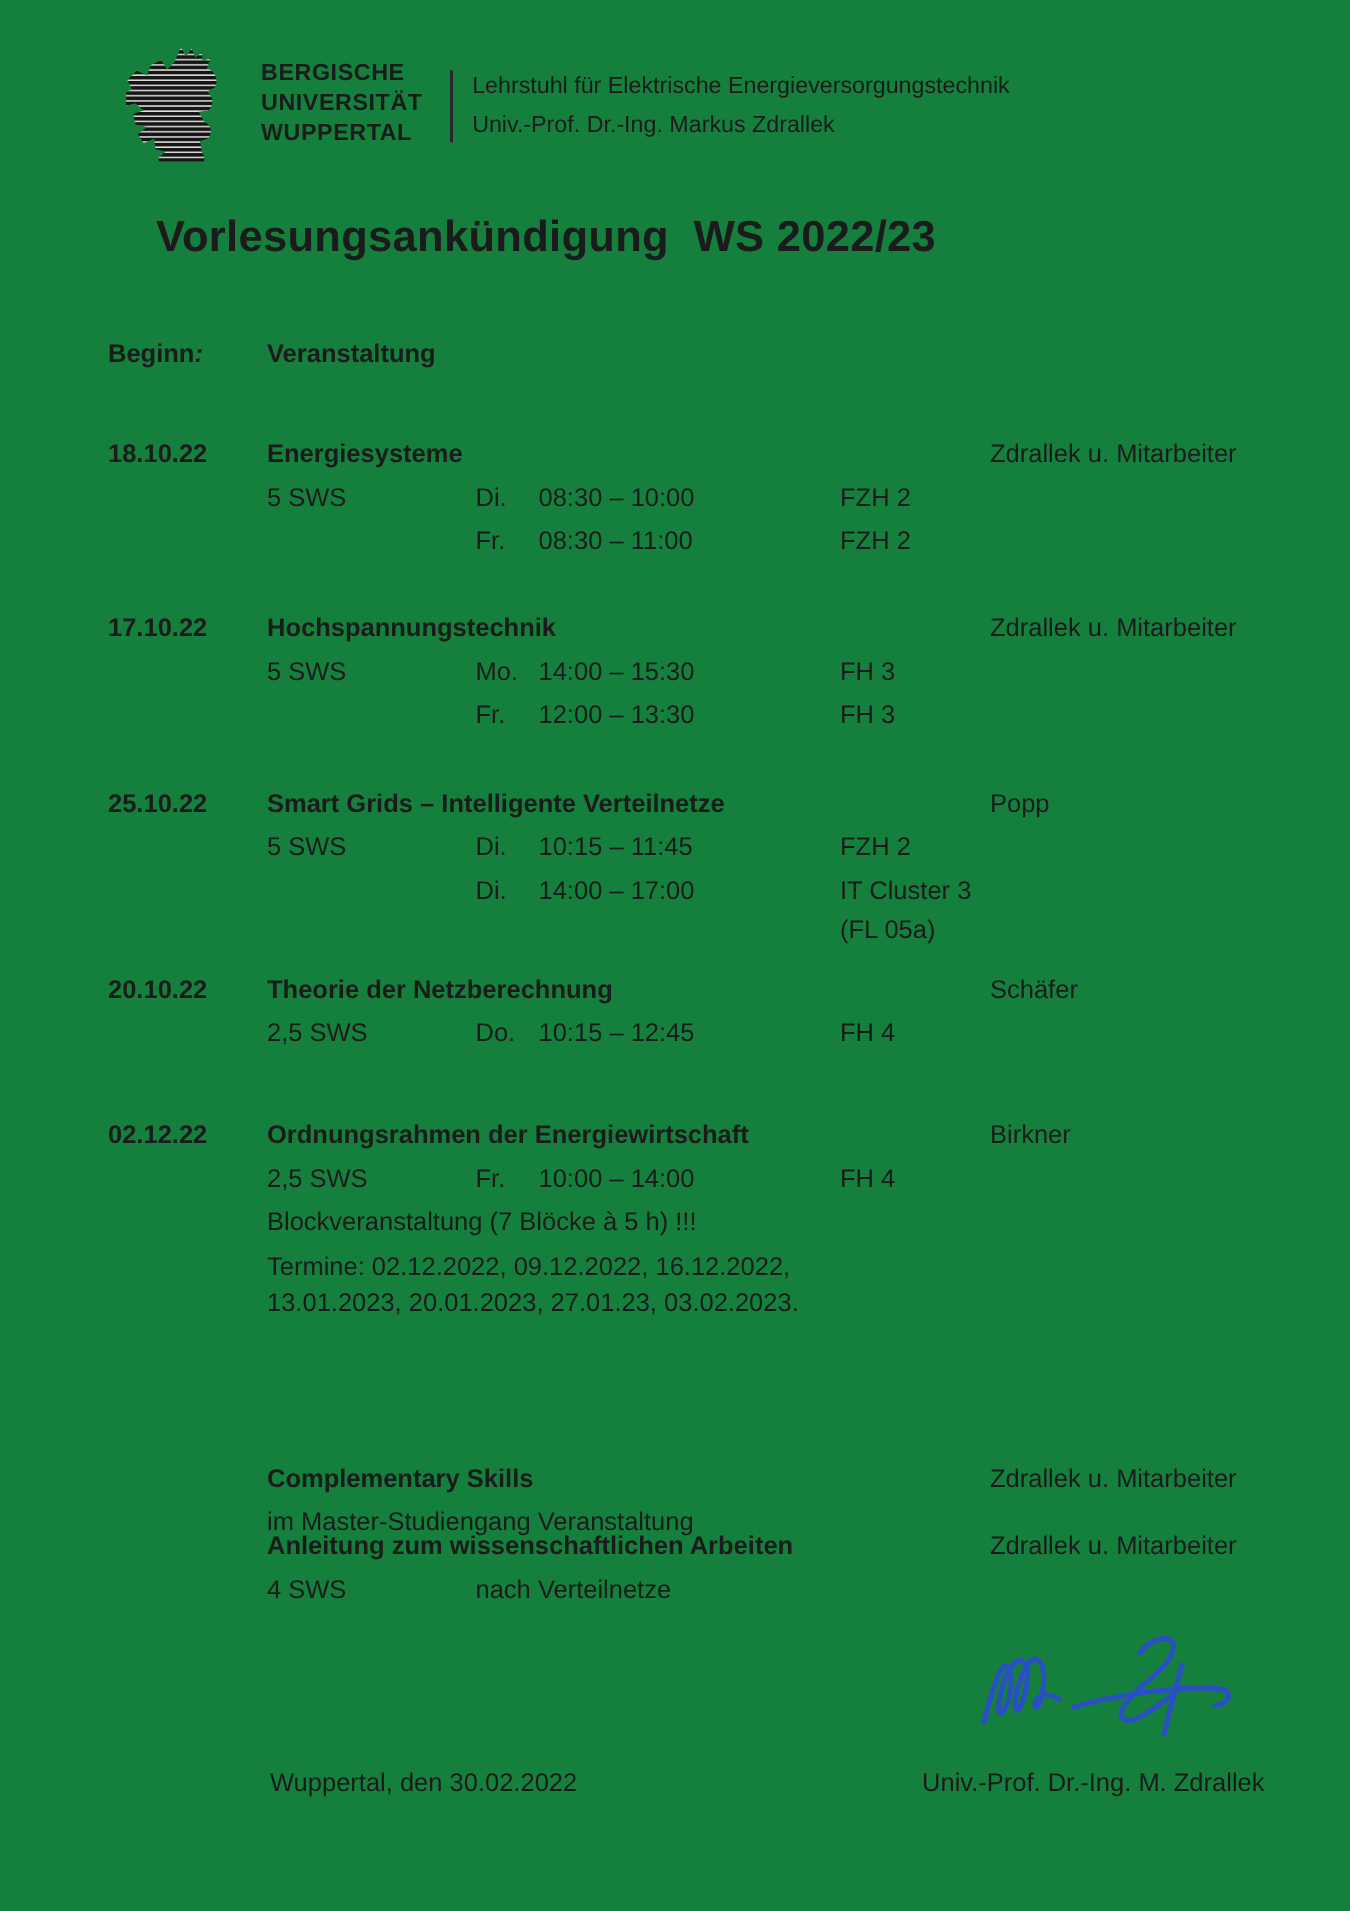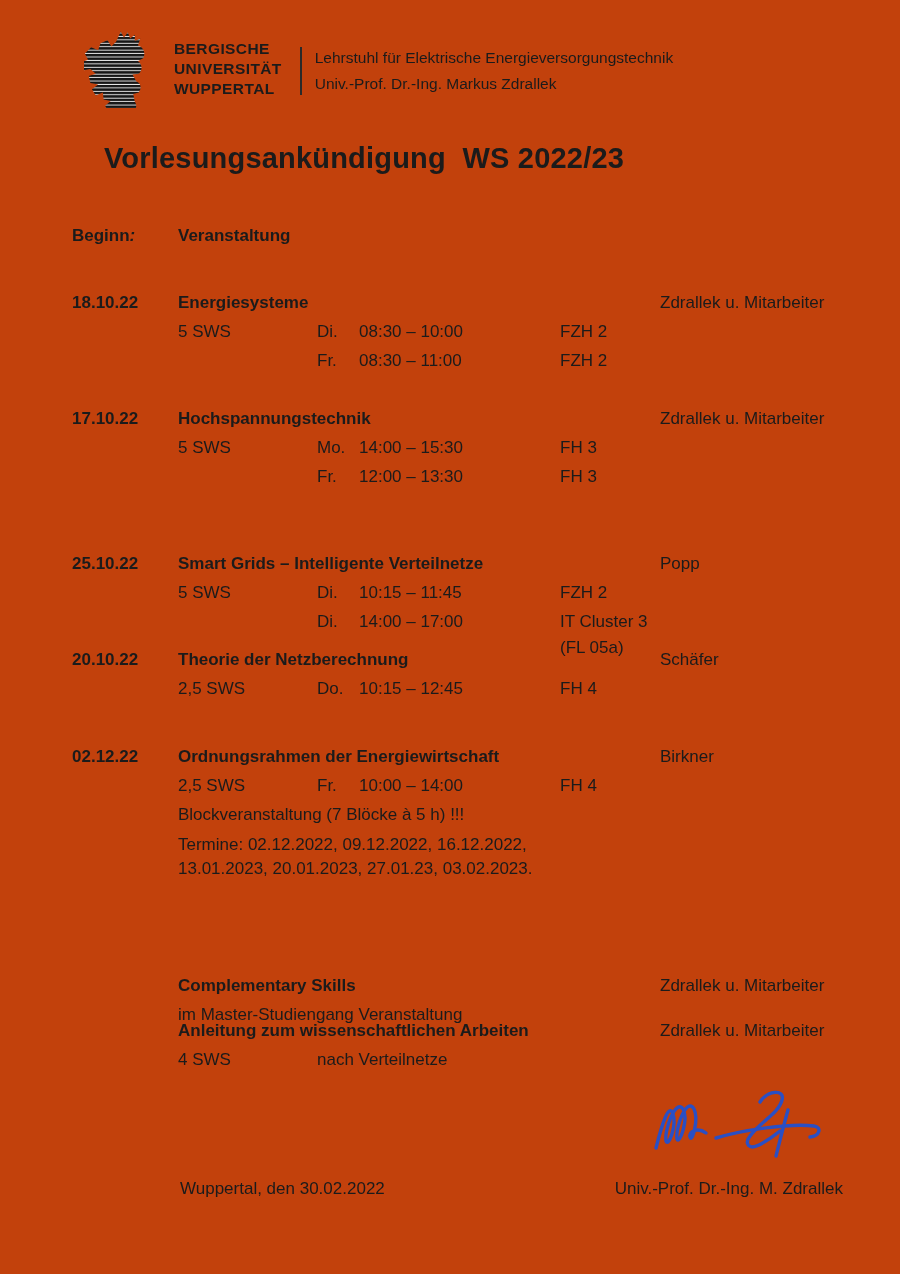--- a/index.html
+++ b/index.html
@@ -1,17 +1,17 @@
 <!DOCTYPE html>
 <html lang="de"><head>
 <meta charset="utf-8">
 <style>
   html,body{margin:0;padding:0;background:#ffffff;}
   .page{
-    position:relative;width:900px;height:1274px;background:#c2410c;overflow:hidden;
+    position:relative;width:900px;height:1274px;background:#15803d;overflow:hidden;
     font-family:"Liberation Sans",sans-serif;color:#1b1b1b;font-size:17px;
   }
   
   .letterhead{position:absolute;top:30px;left:84px;display:flex;align-items:center;}
   .logo{width:72px;height:78px;flex:0 0 auto;}
   .wordmark{margin-left:18px;font-weight:bold;font-size:15.5px;line-height:20px;letter-spacing:.4px;}
   .lh-divider{width:2px;height:48px;background:#2a2a2a;margin:4px 13px 0 18px;}
   .chair{font-size:15.5px;line-height:26px;margin-top:4px;}
   
   .doc-title{position:absolute;top:142px;left:0;width:728px;text-align:center;
@@ -109,21 +109,21 @@
       <div class="time">14:00 – 15:30</div>
       <div class="room">FH 3</div>
     </div>
     <div class="crow">
       <div class="day">Fr.</div>
       <div class="time">12:00 – 13:30</div>
       <div class="room">FH 3</div>
     </div>
   </div>
 
-  <div class="block" style="top:549px;">
+  <div class="block" style="top:521px;">
     <div class="crow">
       <div class="b">25.10.22</div>
       <div class="b ctitle">Smart Grids – Intelligente Verteilnetze</div>
       <div class="lect">Popp</div>
     </div>
     <div class="crow">
       <div class="sws">5 SWS</div>
       <div class="day">Di.</div>
       <div class="time">10:15 – 11:45</div>
       <div class="room">FZH 2</div>

